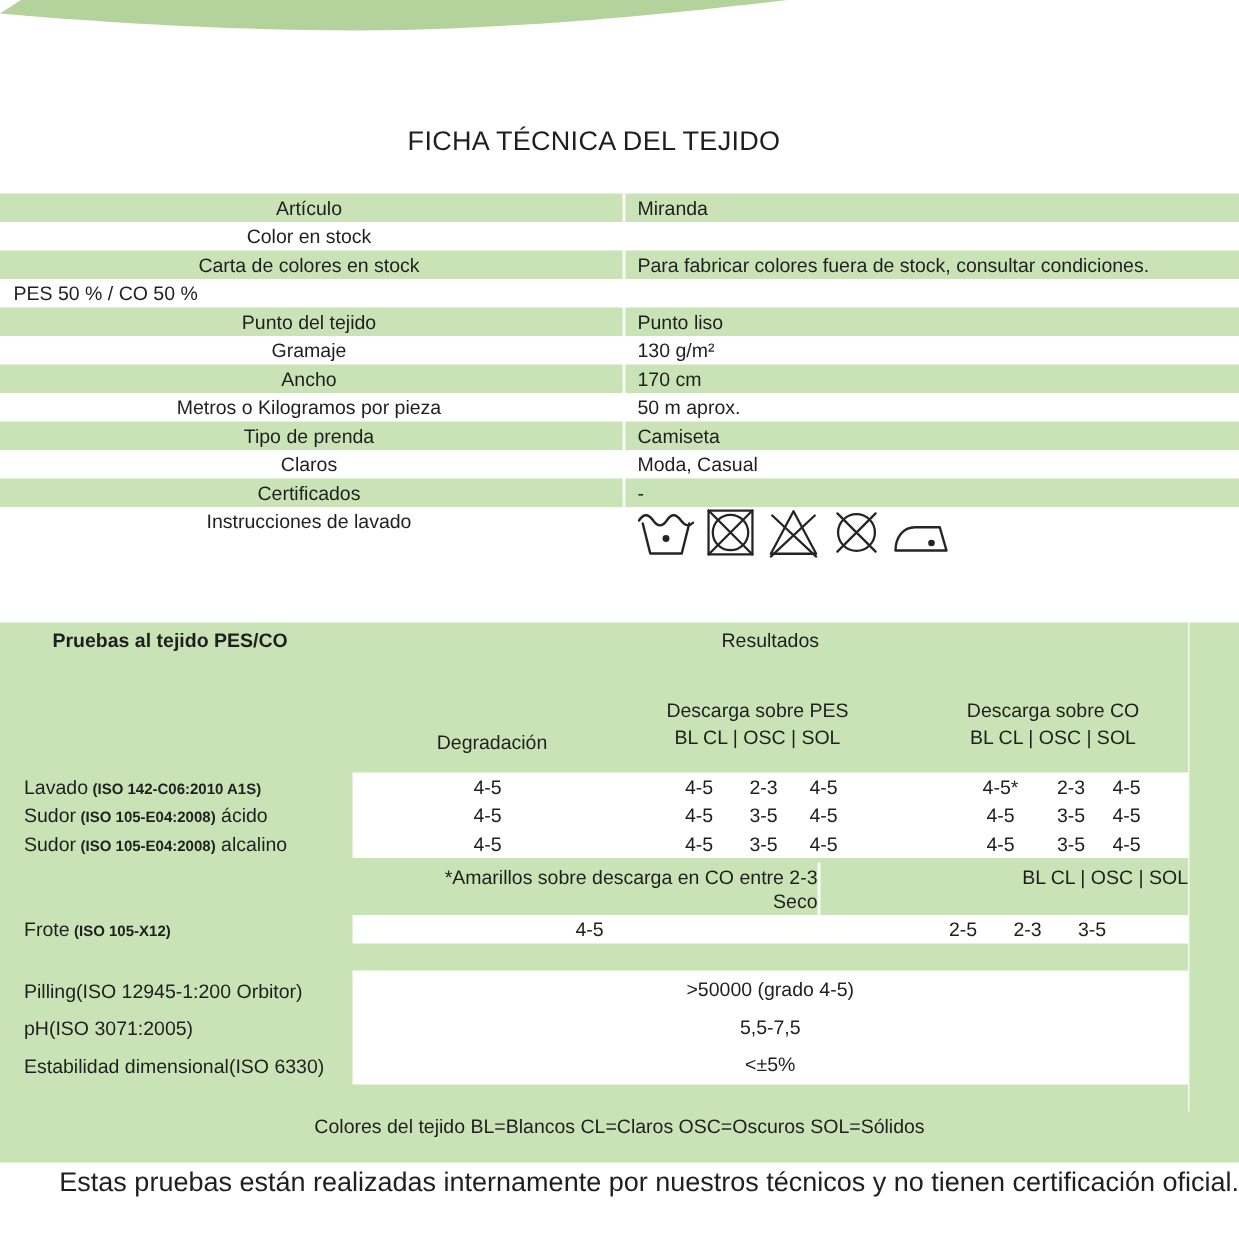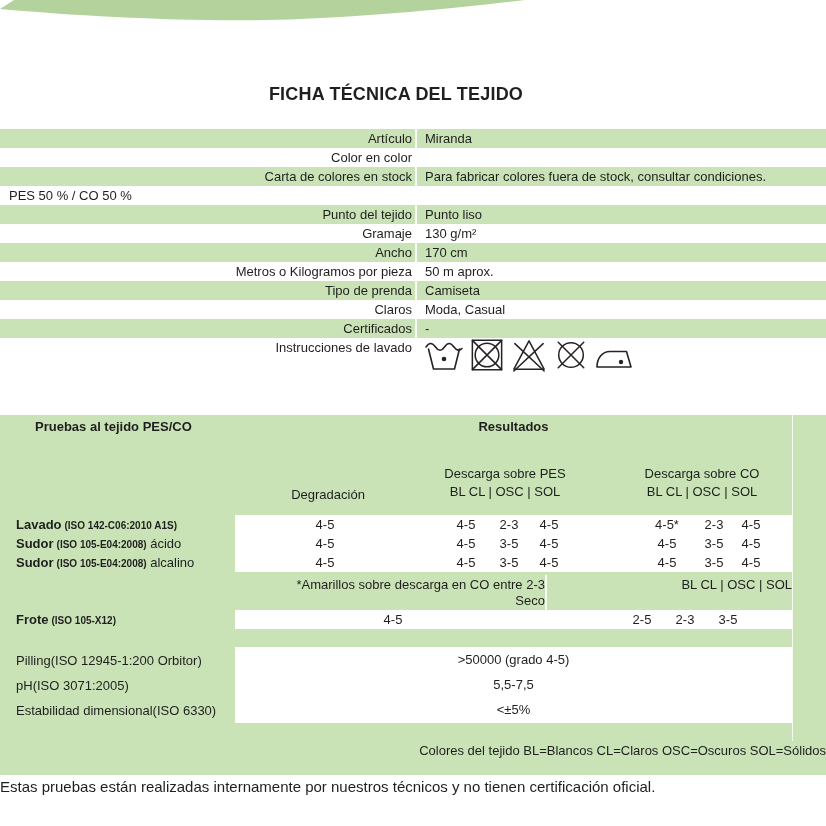--- a/index.html
+++ b/index.html
@@ -6,60 +6,60 @@
     --wave:#b4d39c;
     --band:#c9e3b6;
     --text:#1f1f1f;
   }
   *{margin:0;padding:0;box-sizing:border-box}
   body{background:#fff;font-family:"Liberation Sans",sans-serif;color:var(--text)}
   .page{position:relative;width:826px;height:826px;background:#fff;overflow:hidden}
   .abs{position:absolute}
 
   
-  .title{top:84px;left:0;width:792px;text-align:center;font-size:18px;font-weight:bold;letter-spacing:.2px}
+  .title{top:84px;left:0;width:792px;text-align:center;font-size:18px;font-weight:normal;letter-spacing:.2px}
 
   
   .info{top:129px;left:0;width:826px}
   .irow{display:flex;height:19px;line-height:19px;font-size:13px}
   .irow.green{background:var(--band)}
-  .irow .ilabel{width:416px;text-align:right;padding-right:4px}
+  .irow .ilabel{width:416px;text-align:center;padding-right:4px}
   .irow .ivalue{padding-left:9px;white-space:nowrap}
   .irow.iconsrow{height:54px;align-items:flex-start}
   .info-vline{top:129px;left:415px;width:2px;height:209px;background:rgba(255,255,255,.85)}
 
   
   .care{top:338px;left:424px;display:flex;gap:5px;align-items:flex-end}
   .care svg{display:block}
 
   
   .panel{top:415px;left:0;width:826px;height:327px;background:var(--band);font-size:13px}
   .ph-left{position:absolute;left:35px;top:4px;font-weight:bold}
-  .ph-results{position:absolute;left:235px;top:4px;width:557px;text-align:center;font-weight:bold}
+  .ph-results{position:absolute;left:235px;top:4px;width:557px;text-align:center;font-weight:normal}
   .sub{position:absolute;transform:translateX(-50%);text-align:center;line-height:18px;white-space:nowrap}
   .whiteblock{position:absolute;left:235px;width:557px;background:#fff}
   .trow{position:relative;height:19px;line-height:19px}
   .val{position:absolute;transform:translateX(-50%);white-space:nowrap}
   .tlabels{position:absolute;left:16px}
   .tlabel{height:19px;line-height:19px;white-space:nowrap}
-  .tlabel .nm{font-weight:bold}
+  .tlabel .nm{font-weight:normal}
   .tlabel .iso{font-weight:bold;font-size:10px;margin-left:3px}
   .tlabel .sfx{font-weight:normal}
   .xlabel{height:25px;line-height:25px;white-space:nowrap}
   .noteband{position:absolute;left:235px;top:160px;width:557px;height:35px;display:flex}
   .notecell{text-align:right;line-height:16px;padding-top:2px}
   .notecell.l{width:310px}
   .notegap{width:2px;background:rgba(255,255,255,.85)}
   .notecell.r{flex:1}
   .xrow{height:25px;line-height:25px;text-align:center}
   .panel-vline{position:absolute;left:792px;top:0;width:1px;height:327px;background:rgba(255,255,255,.8)}
 
   
-  .legend{top:741px;left:0;width:826px;height:34px;background:var(--band);text-align:right;line-height:16px;padding-top:2px;font-size:13px}
-  .disclaimer{top:778px;left:0;width:826px;text-align:left;font-size:15px}
+  .legend{top:741px;left:0;width:826px;height:34px;background:var(--band);text-align:center;line-height:16px;padding-top:2px;font-size:13px}
+  .disclaimer{top:778px;left:0;width:826px;text-align:right;font-size:18px}
 
   .careicon{stroke:#242424;stroke-width:1.6;fill:none;stroke-linecap:round;stroke-linejoin:round}
   .caredot{fill:#242424;stroke:none}
 </style>
 </head>
 <body>
 
 <div class="page">
 
   <svg class="abs" style="top:0;left:0" width="826" height="26" viewBox="0 0 826 26">
@@ -67,21 +67,21 @@
   </svg>
 
   <div class="abs title">FICHA TÉCNICA DEL TEJIDO</div>
 
   <div class="abs info">
     <div class="irow green">
         <div class="ilabel">Artículo</div>
         <div class="ivalue">Miranda</div>
       </div>
     <div class="irow">
-        <div class="ilabel">Color en color</div>
+        <div class="ilabel">Color en stock</div>
         <div class="ivalue"></div>
       </div>
     <div class="irow green">
         <div class="ilabel">Carta de colores en stock</div>
         <div class="ivalue">Para fabricar colores fuera de stock, consultar condiciones.</div>
       </div>
     <div class="irow">
         <div class="ivalue">PES 50 % / CO 50 %</div>
       </div>
     <div class="irow green">

